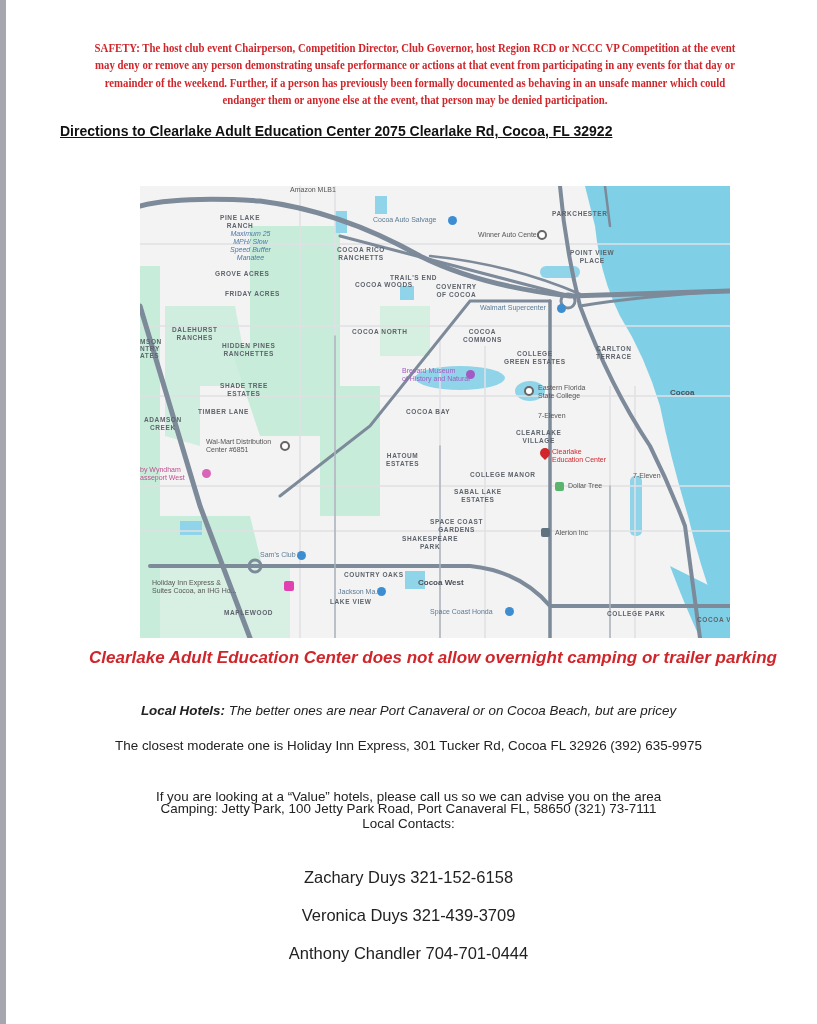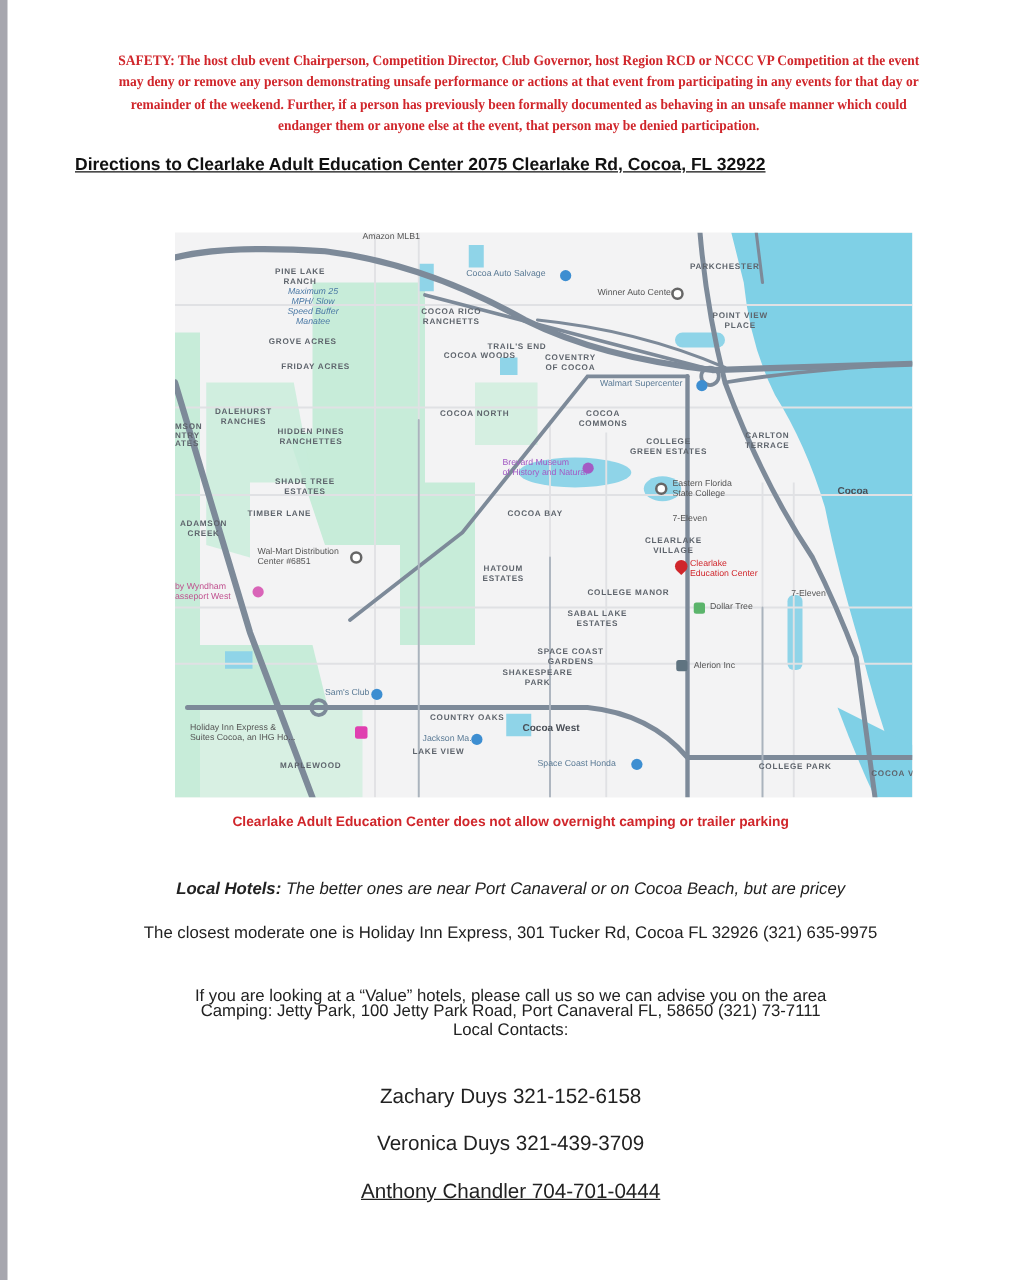--- a/index.html
+++ b/index.html
@@ -32,21 +32,21 @@
     .map .poi { position: absolute; font-size: 7px; color: #5a7a95; white-space: nowrap; }
     .map .poi.dark { color: #555; }
     .map .poi.red { color: #d0262b; line-height: 8px; }
     .map .poi.purple { color: #a35bc4; line-height: 8px; }
     .map .poi.pink { color: #c0508f; line-height: 8px; }
     .map .city { position: absolute; font-size: 8px; font-weight: bold; color: #4a4f57; white-space: nowrap; }
     .map .ital { position: absolute; font-size: 7px; font-style: italic; color: #4b79a5; text-align: center; line-height: 8px; }
     .pin-dot { position: absolute; width: 9px; height: 9px; border-radius: 50%; }
     .notice {
       position: absolute; left: 40px; top: 647px; width: 737px;
-      font-weight: bold; font-size: 11px; line-height: 22px; color: #d0262b; text-align: center;
+      font-weight: bold; font-size: 17px; line-height: 22px; color: #d0262b; text-align: right; font-style: italic;
     }
     .para {
       position: absolute; left: 30px; width: 757px; text-align: center; font-size: 13.4px; color: #222;
       white-space: nowrap;
     }
     .para b { font-weight: bold; }
     .contact {
       position: absolute; left: 30px; width: 757px; text-align: center; font-size: 16.5px; color: #222;
     }
   </style>
@@ -211,20 +211,20 @@
   <div class="pin-dot" style="left:237px;top:401px;background:#3d8ed1;"></div>
   <div class="poi" style="left:290px;top:422px;">Space Coast Honda</div>
   <div class="pin-dot" style="left:365px;top:421px;background:#3d8ed1;"></div>
 </div>
 
 <div class="notice">Clearlake Adult Education Center does not allow overnight camping or trailer parking</div>
 
 <div class="para" style="top:703px;font-style:italic;">
   <b>Local Hotels:</b><span> The better ones are near Port Canaveral or on Cocoa Beach, but are pricey</span>
 </div>
-<div class="para" style="top:738px;">The closest moderate one is Holiday Inn Express, 301 Tucker Rd, Cocoa FL 32926 (321) 635-9975</div>
+<div class="para" style="top:738px;">The closest moderate one is Holiday Inn Express, 301 Tucker Rd, Cocoa FL 32926 (392) 635-9975</div>
 <div class="para" style="top:789px;">If you are looking at a “Value” hotels, please call us so we can advise you on the area</div>
 <div class="para" style="top:801px;">Camping: Jetty Park, 100 Jetty Park Road, Port Canaveral FL, 58650 (321) 73-7111</div>
 <div class="para" style="top:816px;">Local Contacts:</div>
 
 <div class="contact" style="top:868px;">Zachary Duys 321-152-6158</div>
 <div class="contact" style="top:906px;">Veronica Duys 321-439-3709</div>
-<div class="contact" style="top:944px;text-decoration:underline;">Anthony Chandler 704-701-0444</div>
+<div class="contact" style="top:944px;">Anthony Chandler 704-701-0444</div>
 
 </body></html>

